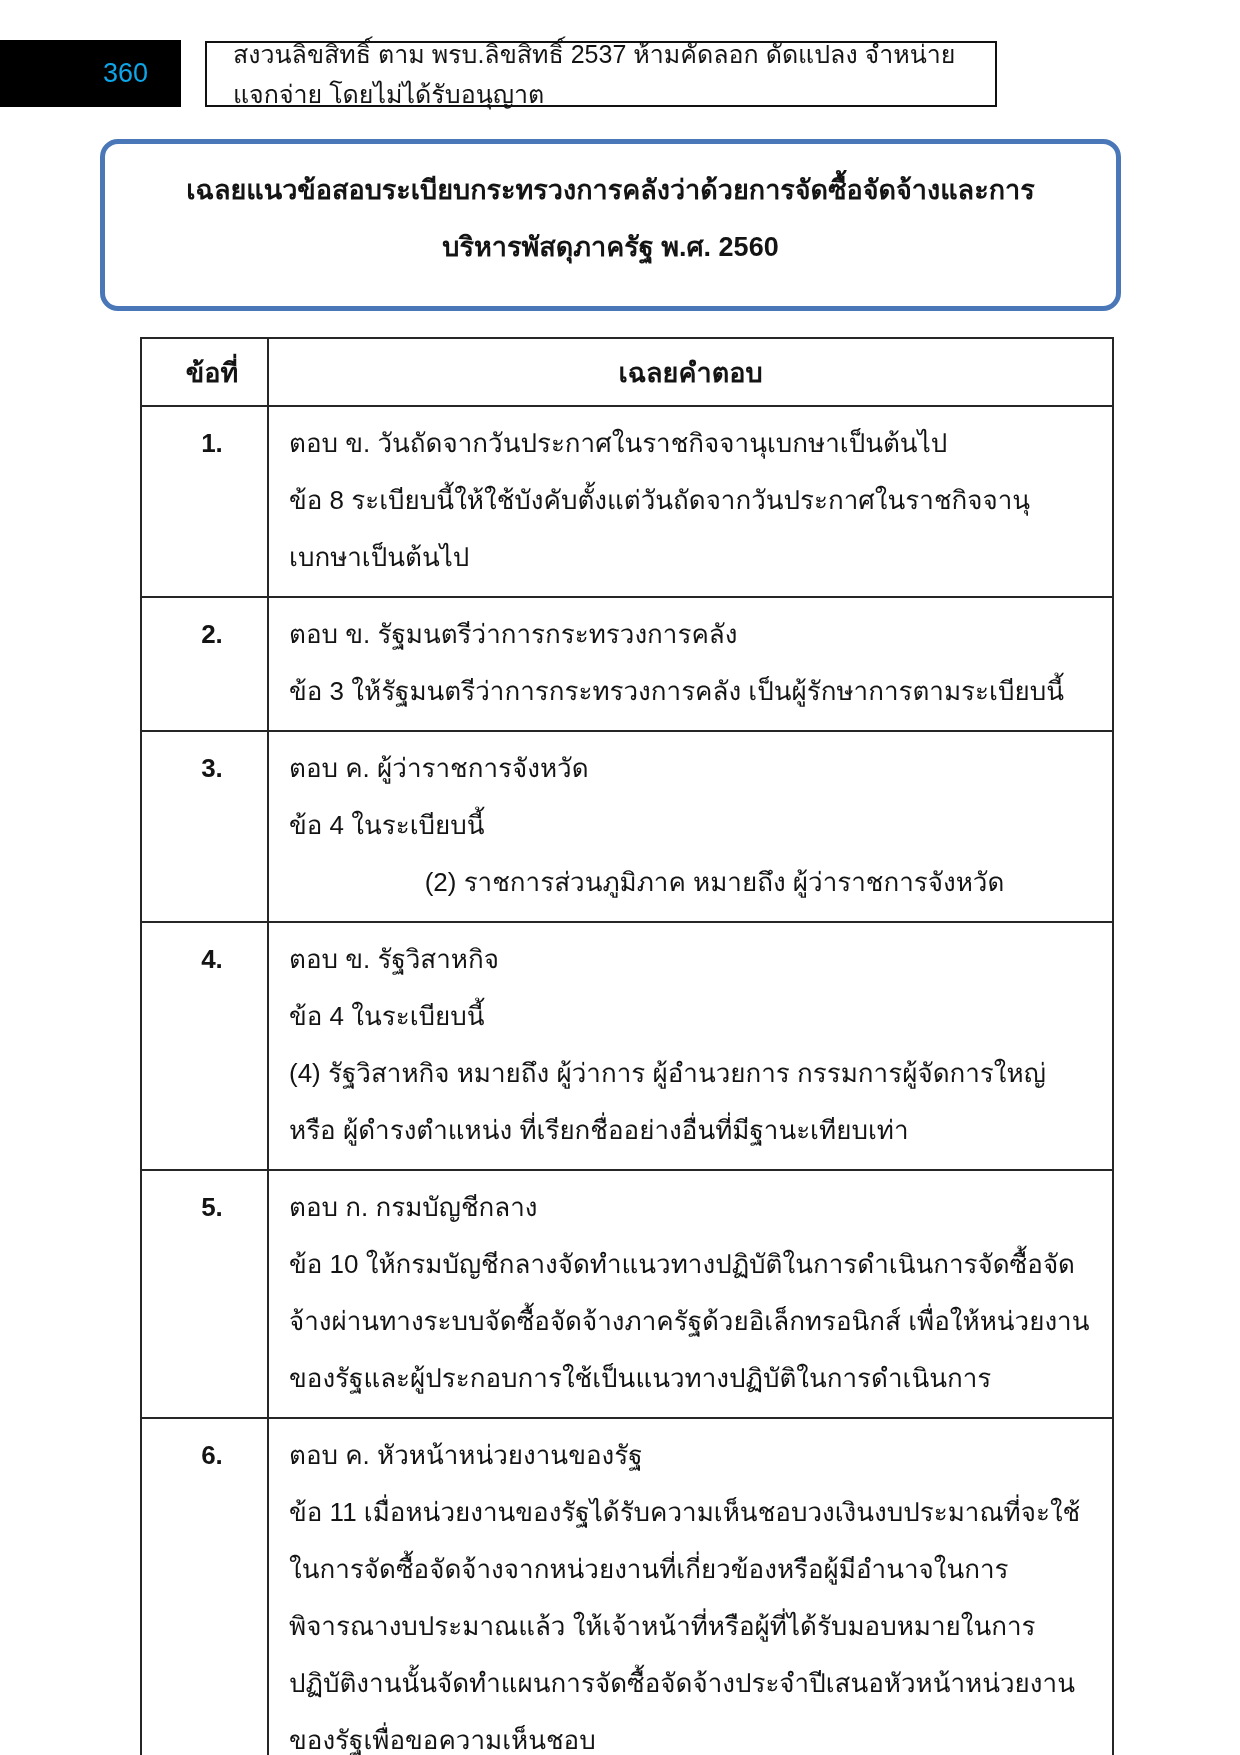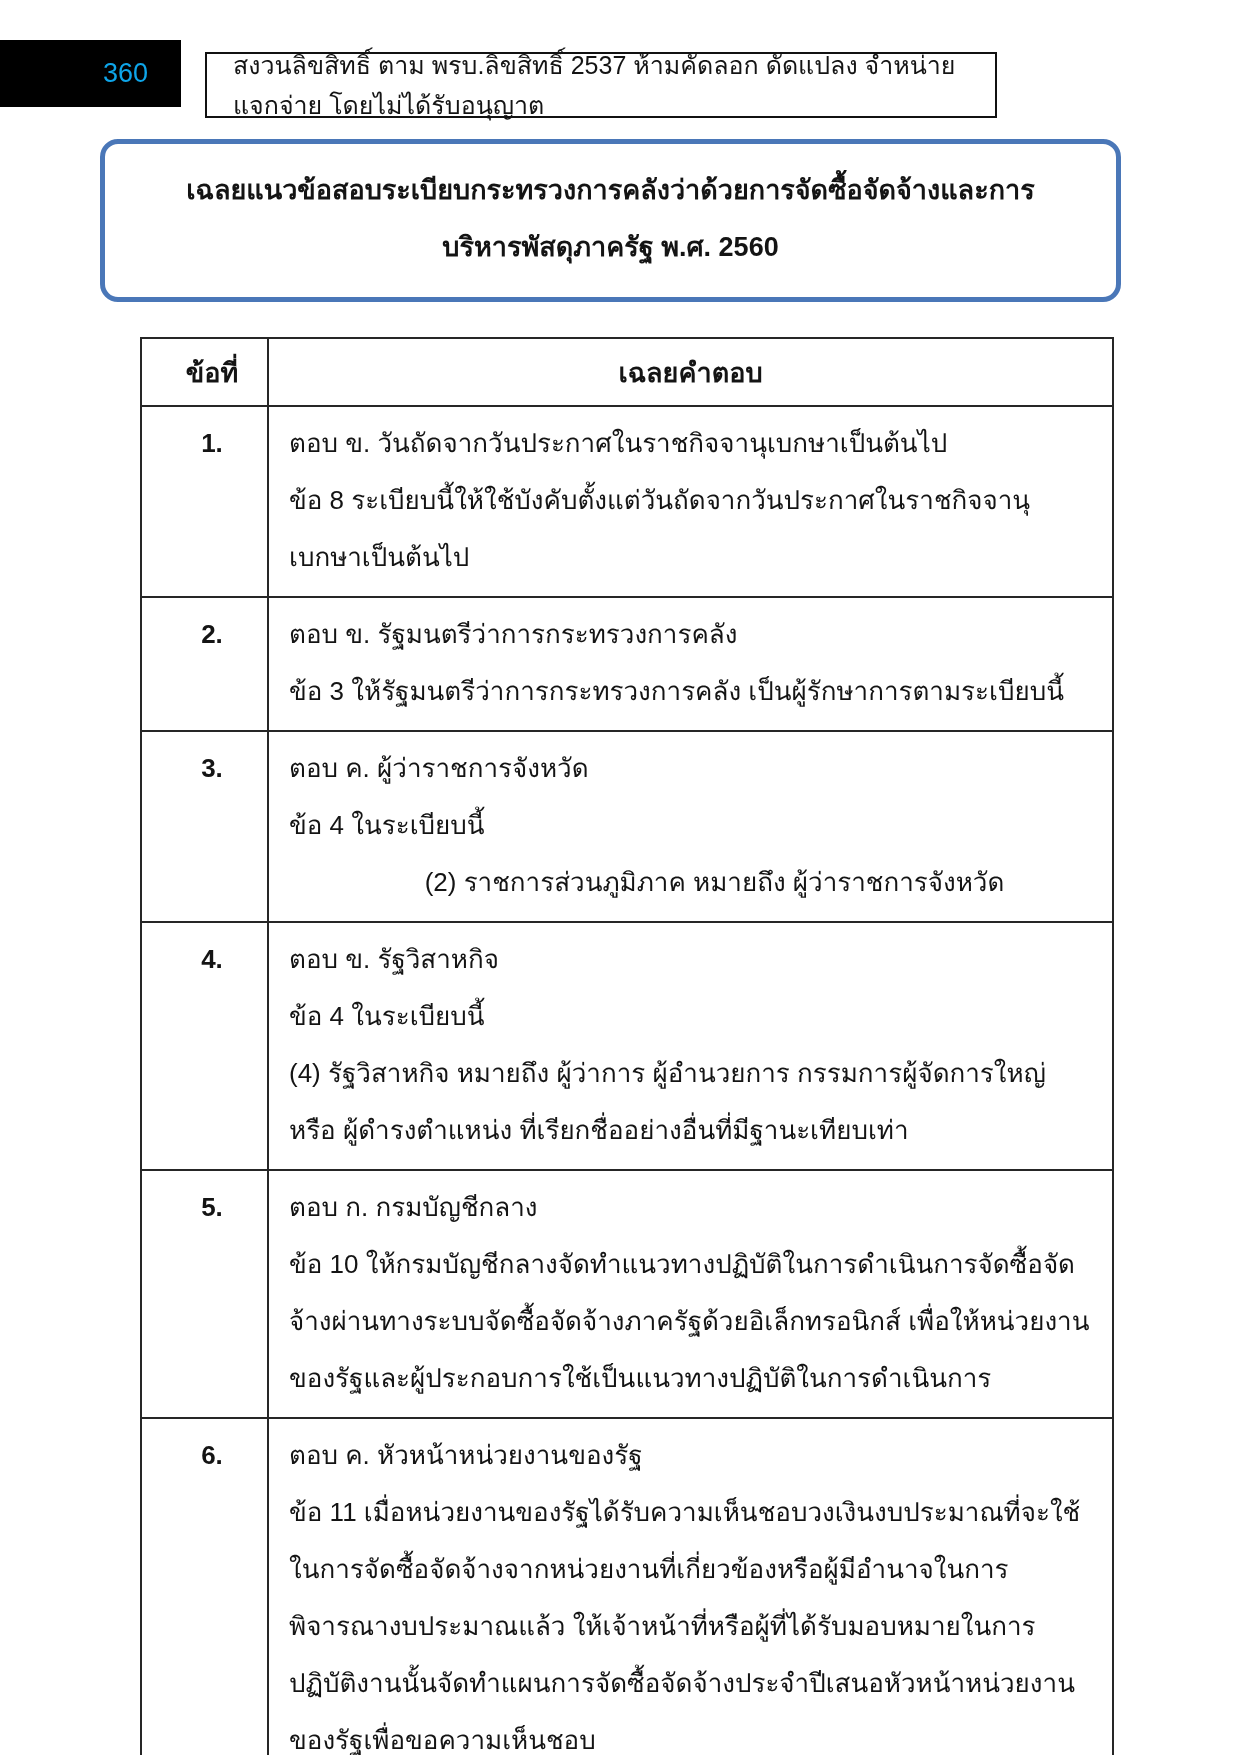--- a/index.html
+++ b/index.html
@@ -14,36 +14,36 @@
   
   .page-num-box {
     position: absolute; left: 0; top: 40px;
     width: 181px; height: 67px;
     background: #000000; color: #0ea5e9;
     display: flex; align-items: center; justify-content: flex-end;
     padding-right: 33px; box-sizing: border-box;
     font-size: 27px;
   }
   .copyright-box {
-    position: absolute; left: 205px; top: 52px;
+    position: absolute; left: 205px; top: 41px;
     width: 792px; height: 66px;
     border: 2px solid #111111; box-sizing: border-box;
     display: flex; align-items: center;
     padding-left: 26px;
     font-size: 25px;
     background: #ffffff;
   }
   
   .title-box {
     position: absolute; left: 100px; top: 139px;
     width: 1021px; box-sizing: border-box;
     border: 5px solid var(--title-border-blue, #4A77B8);
     border-radius: 18px;
     background: #ffffff;
-    padding: 18px 48px 22px 48px;
+    padding: 18px 48px 31px 48px;
     text-align: center;
     font-size: 27px; font-weight: bold;
     line-height: 2.1;
   }
   
   .content {
     position: absolute; left: 140px; top: 337px;
     width: 974px;
   }
   table.answer-table {

